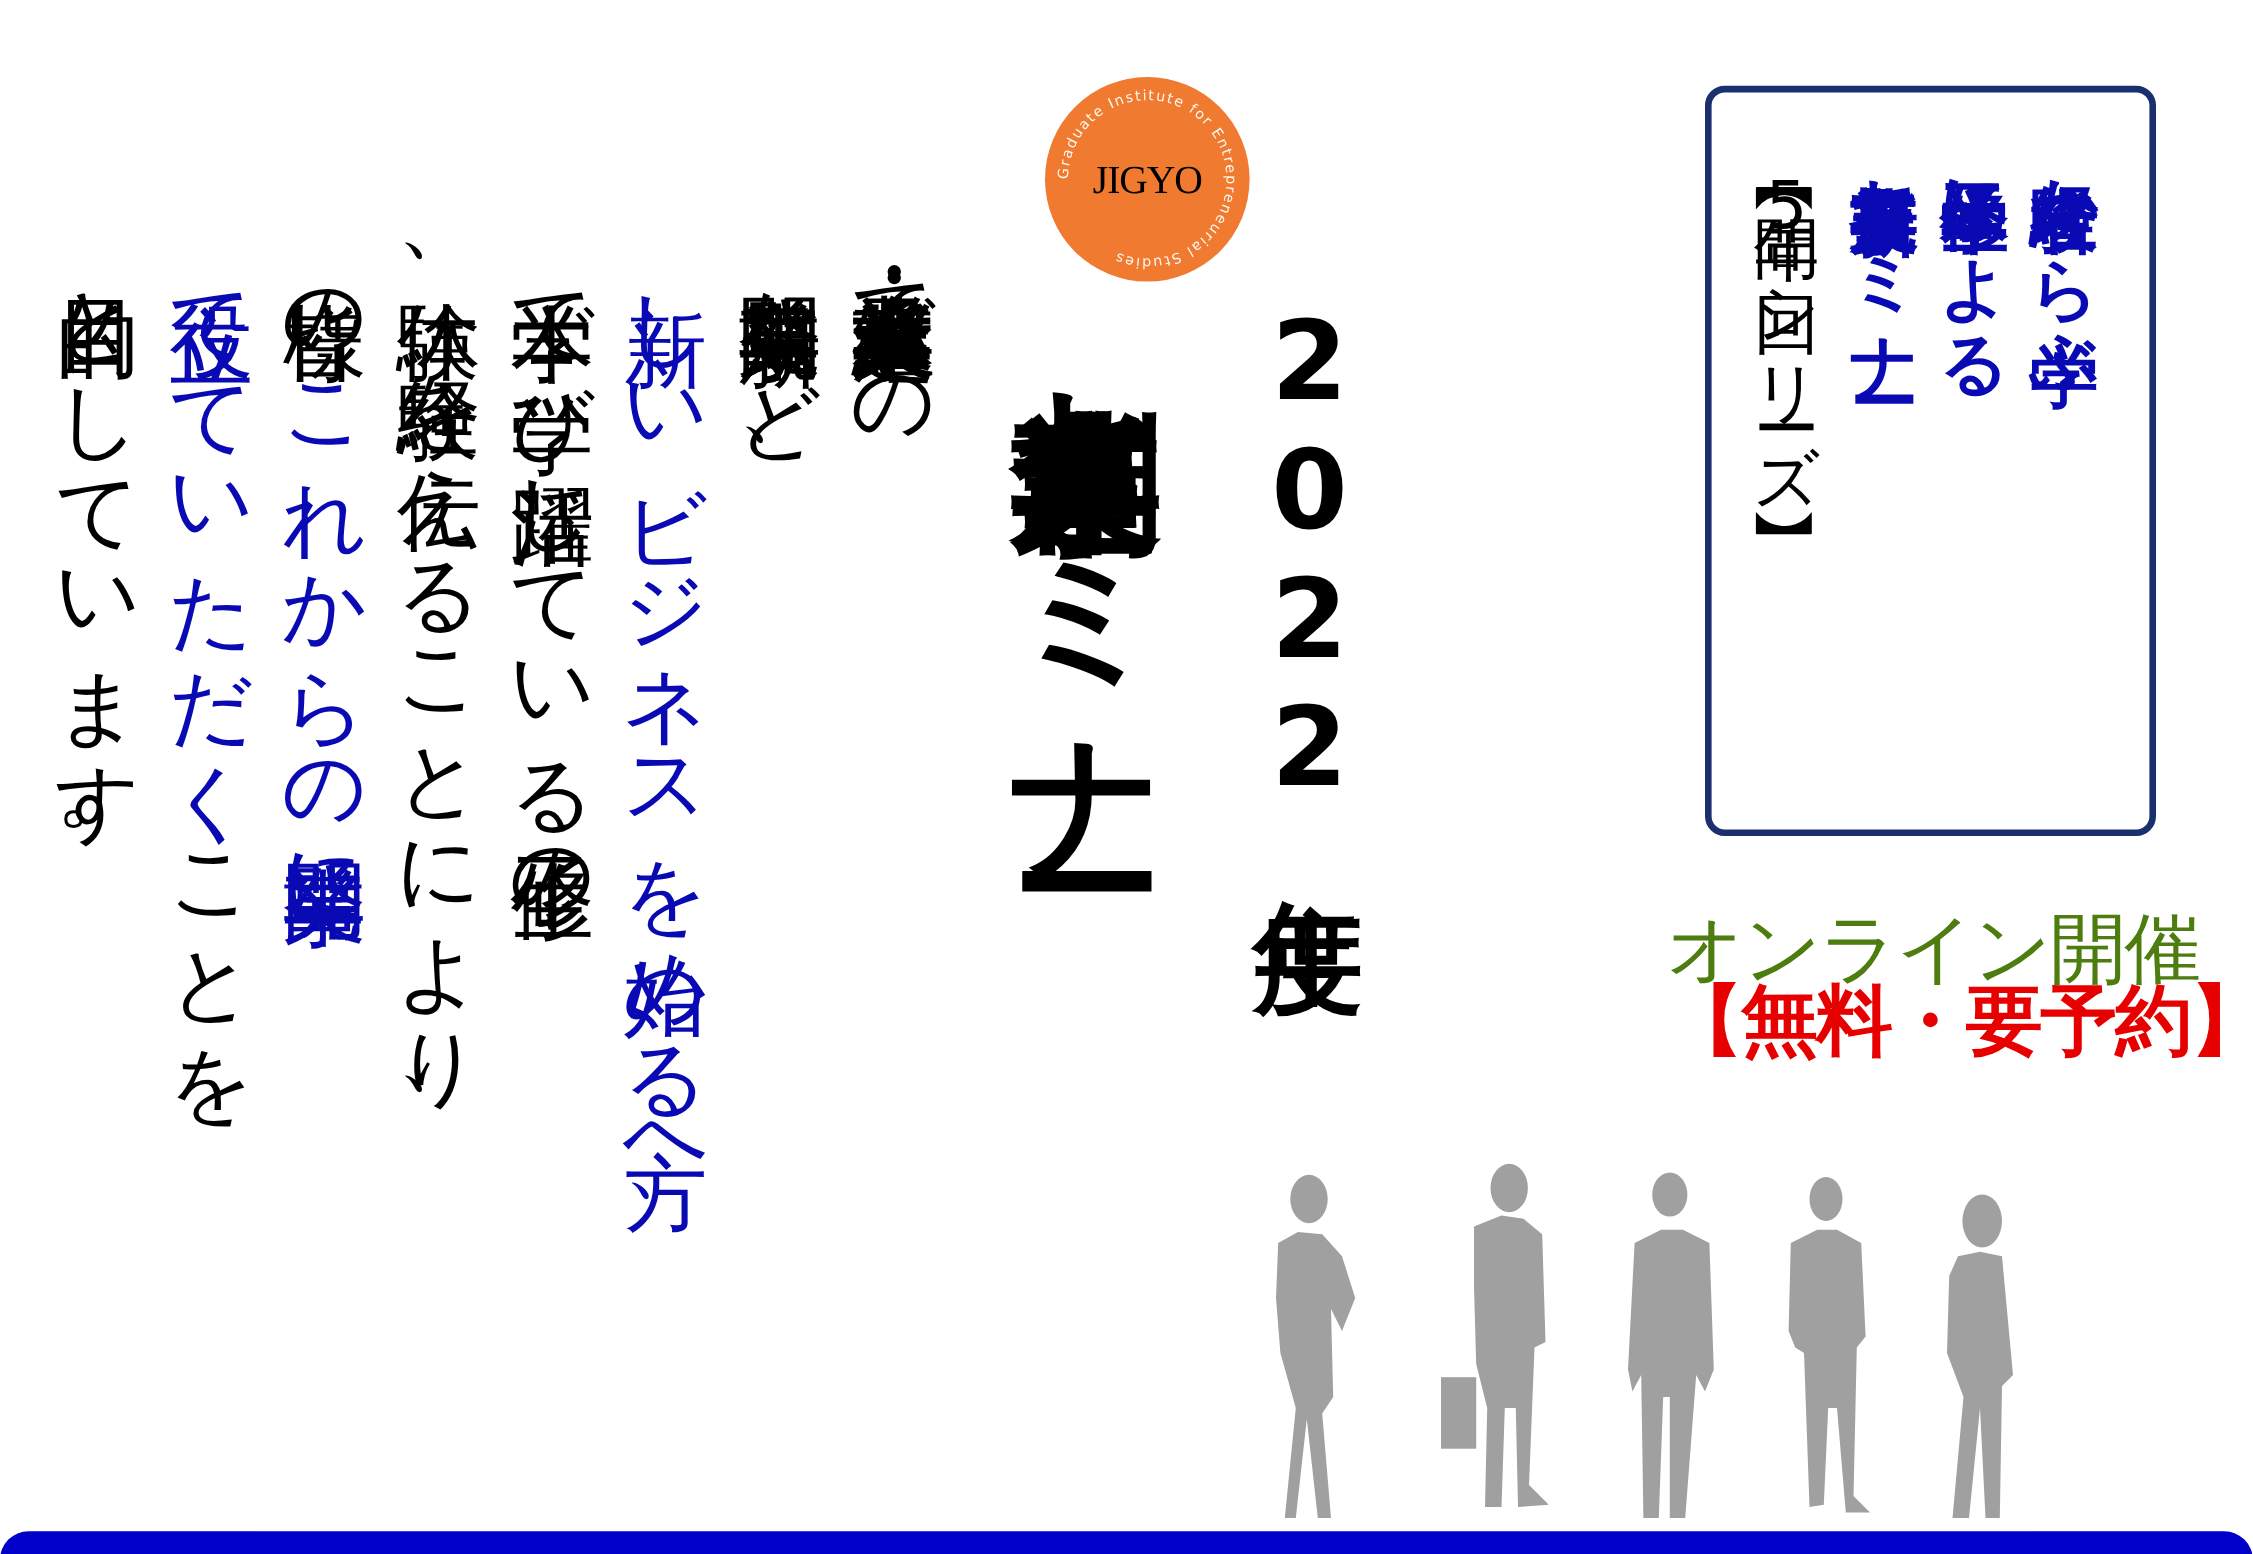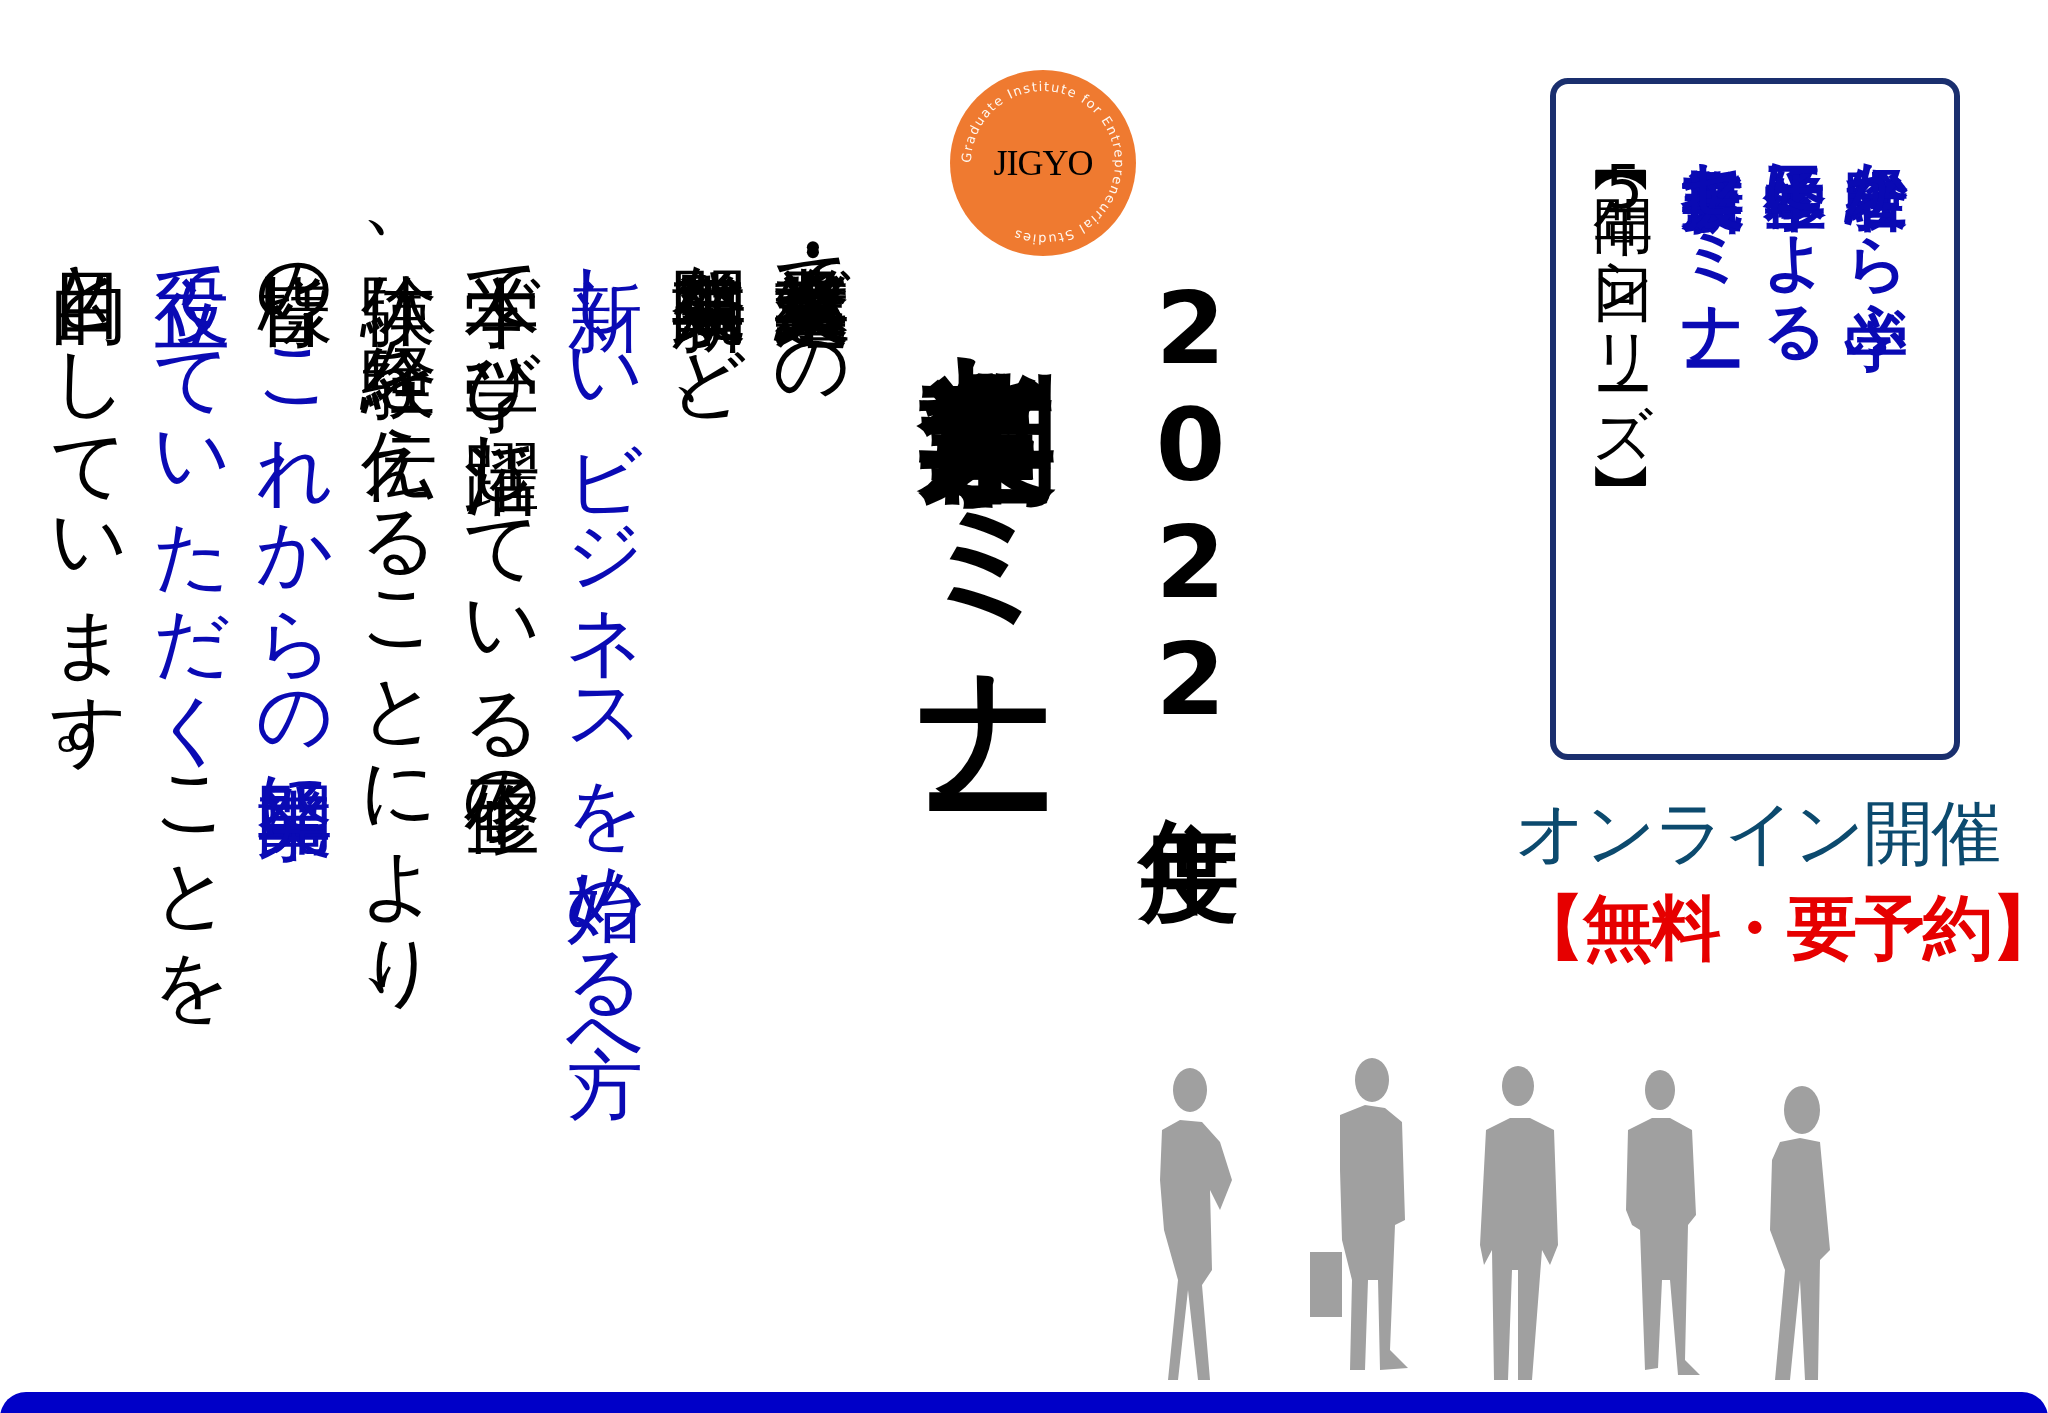--- a/index.html
+++ b/index.html
@@ -11,21 +11,21 @@
   #title-year { left:1140px; top:270px; font-size:100px; font-weight:bold; color:#000; }
   #title-main { left:920px; top:260px; font-size:138px; font-weight:bold; color:#000; }
   #logo { position:absolute; left:950px; top:70px; width:186px; height:186px; border-radius:50%;
           background:#ef7a30; display:flex; align-items:center; justify-content:center; }
   #logo .word { color:#000000; font-family:Liberation Serif, serif; font-size:36px; letter-spacing:-1px; }
   #logo svg { position:absolute; left:0; top:0; }
   #series-box { position:absolute; left:1550px; top:78px; width:410px; height:682px; border:6px solid #1a2f6e;
                 border-radius:18px; box-sizing:border-box; background:#fff; }
   .box-col { font-size:62px; font-weight:bold; color:#0a0ab4; }
   .box-col.black { color:#000; font-weight:normal; font-size:60px; }
-  #online { position:absolute; left:1515px; top:787px; font-size:70px; color:#0c4a6e; white-space:nowrap; letter-spacing:-2px; }
+  #online { position:absolute; left:1515px; top:816px; font-size:70px; color:#4d7c0f; white-space:nowrap; letter-spacing:-2px; }
   #free { position:absolute; left:1515px; top:882px; font-size:70px; color:#e60000; font-weight:bold; white-space:nowrap; letter-spacing:-2px; }
   #people { position:absolute; left:1140px; top:1050px; width:880px; height:340px; }
   #footer-bar { position:absolute; left:0; top:1392px; width:2048px; height:40px; background:#0000c8; border-radius:26px 26px 0 0; }
 </style>
 </head>
 <body>
 
 <div id="logo">
   <svg width="186" height="186" viewBox="0 0 186 186">
     <defs>

